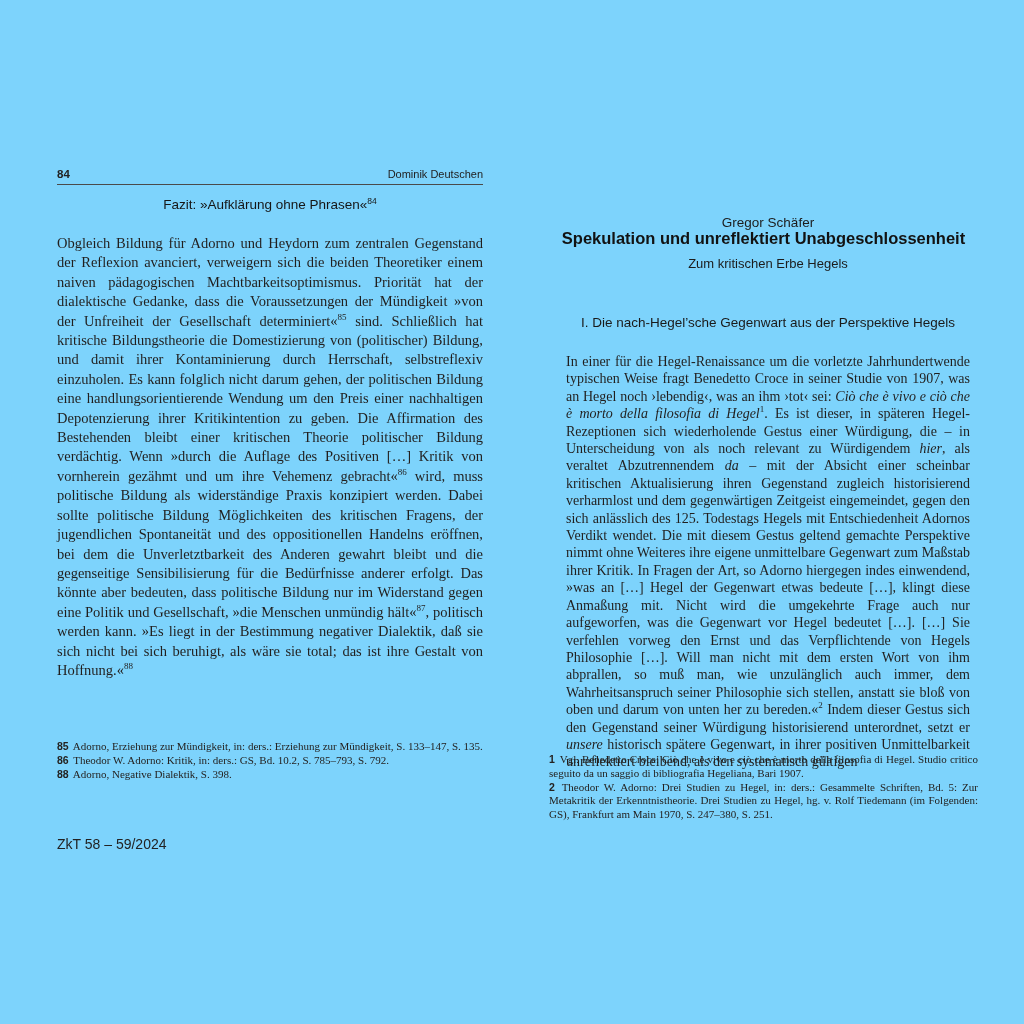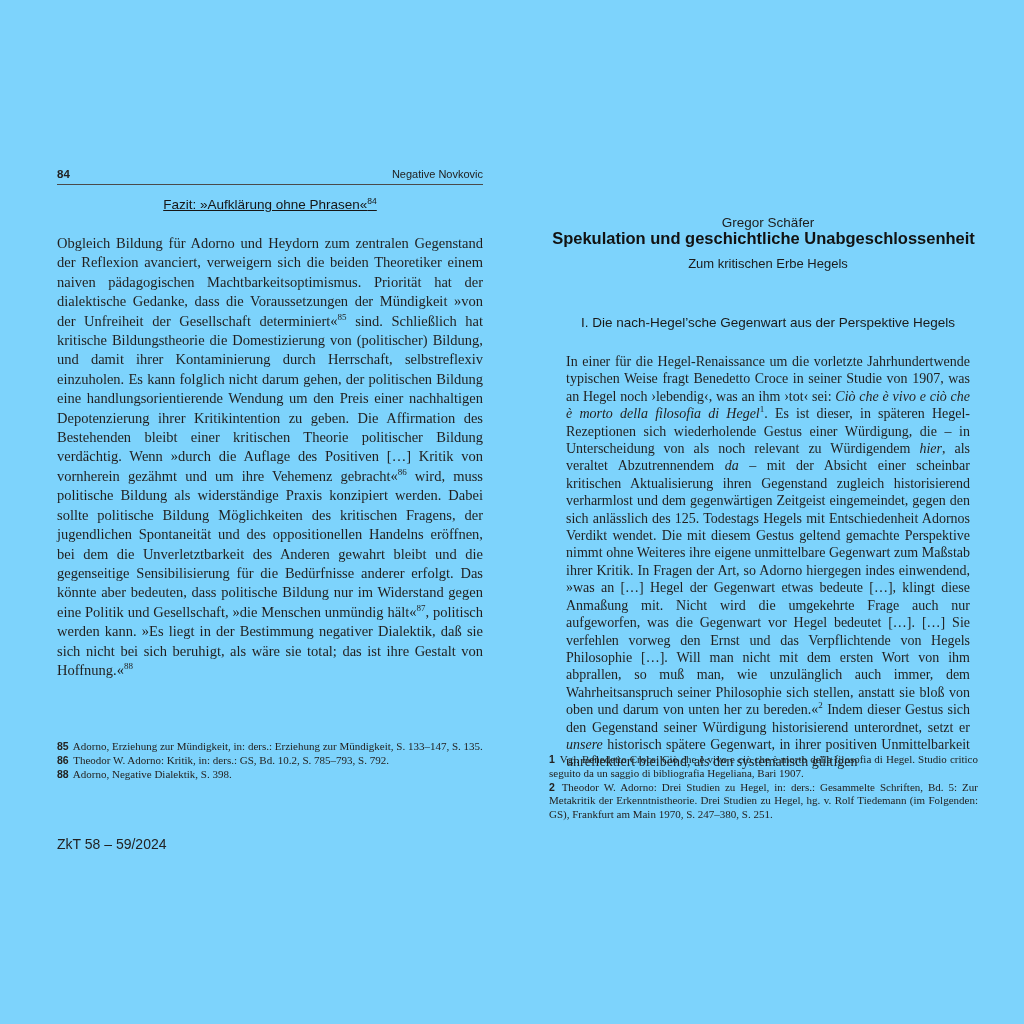--- a/index.html
+++ b/index.html
@@ -11,21 +11,21 @@
   .crop-center{left:510px;}
   .crop-right{left:1020px;}
   
   .col-left{left:57px;width:426px;}
   .pg-head{top:165px;height:15px;display:flex;justify-content:space-between;align-items:flex-end;
            font-family:"Liberation Sans",sans-serif;font-size:11px;color:#222;}
   .pg-num{font-weight:700;font-size:11.5px;}
   .run-head{font-weight:400;}
   .head-rule{top:184px;height:0;border-top:1px solid #4a4a4a;}
   .fazit{top:197px;margin:0;text-align:center;font-family:"Liberation Sans",sans-serif;
-         font-size:13.5px;font-weight:500;color:#161616;text-decoration:underline;}
+         font-size:13.5px;font-weight:500;color:#161616;}
   .fazit sup{font-size:8.5px;line-height:0;vertical-align:super;}
   .body-text{text-align:justify;text-align-last:left;hyphens:auto;-webkit-hyphens:auto;color:#211f1e;}
   .body-left{top:234px;font-size:14.5px;line-height:19.4px;}
   .body-right{left:566px;width:404px;top:353px;font-size:14px;line-height:17.4px;}
   .body-text sup{font-size:9px;line-height:0;vertical-align:super;}
   .footnotes{font-size:11px;line-height:13.8px;text-align:justify;text-align-last:left;color:#242220;}
   .fn-left{top:740px;}
   .fn-right{left:549px;width:429px;top:753px;}
   .fn-num{font-family:"Liberation Sans",sans-serif;font-weight:700;font-size:10.5px;padding-right:2px;}
   .pg-foot{top:836px;font-family:"Liberation Sans",sans-serif;font-size:14px;color:#222;}
@@ -42,38 +42,38 @@
 </head>
 <body>
 
 <div class="canvas">
 
   <div class="crop-line crop-center"></div>
   <div class="crop-line crop-right"></div>
 
   <header class="abs col-left pg-head">
     <span class="pg-num">84</span>
-    <span class="run-head">Negative Novkovic</span>
+    <span class="run-head">Dominik Deutschen</span>
   </header>
   <div class="abs col-left head-rule"></div>
 
   <h2 class="abs col-left fazit"><span>Fazit: »Aufklärung ohne Phrasen«</span><sup>84</sup></h2>
 
   <div class="abs col-left body-text body-left" lang="de">Obgleich Bildung für Adorno und Heydorn zum zentralen Gegenstand der Reflexion avanciert, verweigern sich die beiden Theoretiker einem naiven pädagogischen Machtbarkeitsoptimismus. Priorität hat der dialektische Gedanke, dass die Voraussetzungen der Mündigkeit »von der Unfreiheit der Gesellschaft determiniert«<sup>85</sup> sind. Schließlich hat kritische Bildungstheorie die Domestizierung von (politischer) Bildung, und damit ihrer Kontaminierung durch Herrschaft, selbstreflexiv einzuholen. Es kann folglich nicht darum gehen, der politischen Bildung eine handlungsorientierende Wendung um den Preis einer nachhaltigen Depotenzierung ihrer Kritikintention zu geben. Die Affirmation des Bestehenden bleibt einer kritischen Theorie politischer Bildung verdächtig. Wenn »durch die Auflage des Positiven […] Kritik von vornherein gezähmt und um ihre Vehemenz gebracht«<sup>86</sup> wird, muss politische Bildung als widerständige Praxis konzipiert werden. Dabei sollte politische Bildung Möglichkeiten des kritischen Fragens, der jugendlichen Spontaneität und des oppositionellen Handelns eröffnen, bei dem die Unverletztbarkeit des Anderen gewahrt bleibt und die gegenseitige Sensibilisierung für die Bedürfnisse anderer erfolgt. Das könnte aber bedeuten, dass politische Bildung nur im Widerstand gegen eine Politik und Gesellschaft, »die Menschen unmündig hält«<sup>87</sup>, politisch werden kann. »Es liegt in der Bestimmung negativer Dialektik, daß sie sich nicht bei sich beruhigt, als wäre sie total; das ist ihre Gestalt von Hoffnung.«<sup>88</sup></div>
 
   <div class="abs col-left footnotes fn-left">
       <div class="fn"><span class="fn-num">85</span> Adorno, Erziehung zur Mündigkeit, in: ders.: Erziehung zur Mündigkeit, S. 133–147, S. 135.</div>
       <div class="fn"><span class="fn-num">86</span> Theodor W. Adorno: Kritik, in: ders.: GS, Bd. 10.2, S. 785–793, S. 792.</div>
       <div class="fn"><span class="fn-num">88</span> Adorno, Negative Dialektik, S. 398.</div>
     </div>
 
   <div class="abs col-left pg-foot">ZkT 58 – 59/2024</div>
 
   <div class="abs author">Gregor Schäfer</div>
-  <h1 class="abs title">Spekulation und geschichtliche Unabgeschlossenheit</h1>
+  <h1 class="abs title">Spekulation und unreflektiert Unabgeschlossenheit</h1>
   <div class="abs subtitle">Zum kritischen Erbe Hegels</div>
   <div class="abs sec-head">I.  Die nach-Hegel’sche Gegenwart aus der Perspektive Hegels</div>
 
   <div class="abs body-text body-right" lang="de">In einer für die Hegel-Renaissance um die vorletzte Jahrhundertwende typischen Weise fragt Benedetto Croce in seiner Studie von 1907, was an Hegel noch ›lebendig‹, was an ihm ›tot‹ sei: <i>Ciò che è vivo e ciò che è morto della filosofia di Hegel</i><sup>1</sup>. Es ist dieser, in späteren Hegel-Rezeptionen sich wiederholende Gestus einer Würdigung, die – in Unterscheidung von als noch relevant zu Würdigendem <i>hier</i>, als veraltet Abzutrennendem <i>da</i> – mit der Absicht einer scheinbar kritischen Aktualisierung ihren Gegenstand zugleich historisierend verharmlost und dem gegenwärtigen Zeitgeist eingemeindet, gegen den sich anlässlich des 125. Todestags Hegels mit Entschiedenheit Adornos Verdikt wendet. Die mit diesem Gestus geltend gemachte Perspektive nimmt ohne Weiteres ihre eigene unmittelbare Gegenwart zum Maßstab ihrer Kritik. In Fragen der Art, so Adorno hiergegen indes einwendend, »was an […] Hegel der Gegenwart etwas bedeute […], klingt diese Anmaßung mit. Nicht wird die umgekehrte Frage auch nur aufgeworfen, was die Gegenwart vor Hegel bedeutet […]. […] Sie verfehlen vorweg den Ernst und das Verpflichtende von Hegels Philosophie […]. Will man nicht mit dem ersten Wort von ihm abprallen, so muß man, wie unzulänglich auch immer, dem Wahrheitsanspruch seiner Philosophie sich stellen, anstatt sie bloß von oben und darum von unten her zu bereden.«<sup>2</sup> Indem dieser Gestus sich den Gegenstand seiner Würdigung historisierend unterordnet, setzt er <i>unsere</i> historisch spätere Gegenwart, in ihrer positiven Unmittelbarkeit unreflektiert bleibend, als den systematisch gültigen</div>
 
   <div class="abs footnotes fn-right">
       <div class="fn"><span class="fn-num">1</span> Vgl. Benedetto Croce: Ciò che è vivo e ciò che è morto della filosofia di Hegel. Studio critico seguito da un saggio di bibliografia Hegeliana, Bari 1907.</div>
       <div class="fn"><span class="fn-num">2</span> Theodor W. Adorno: Drei Studien zu Hegel, in: ders.: Gesammelte Schriften, Bd. 5: Zur Metakritik der Erkenntnistheorie. Drei Studien zu Hegel, hg. v. Rolf Tiedemann (im Folgenden: GS), Frankfurt am Main 1970, S. 247–380, S. 251.</div>
     </div>
 

